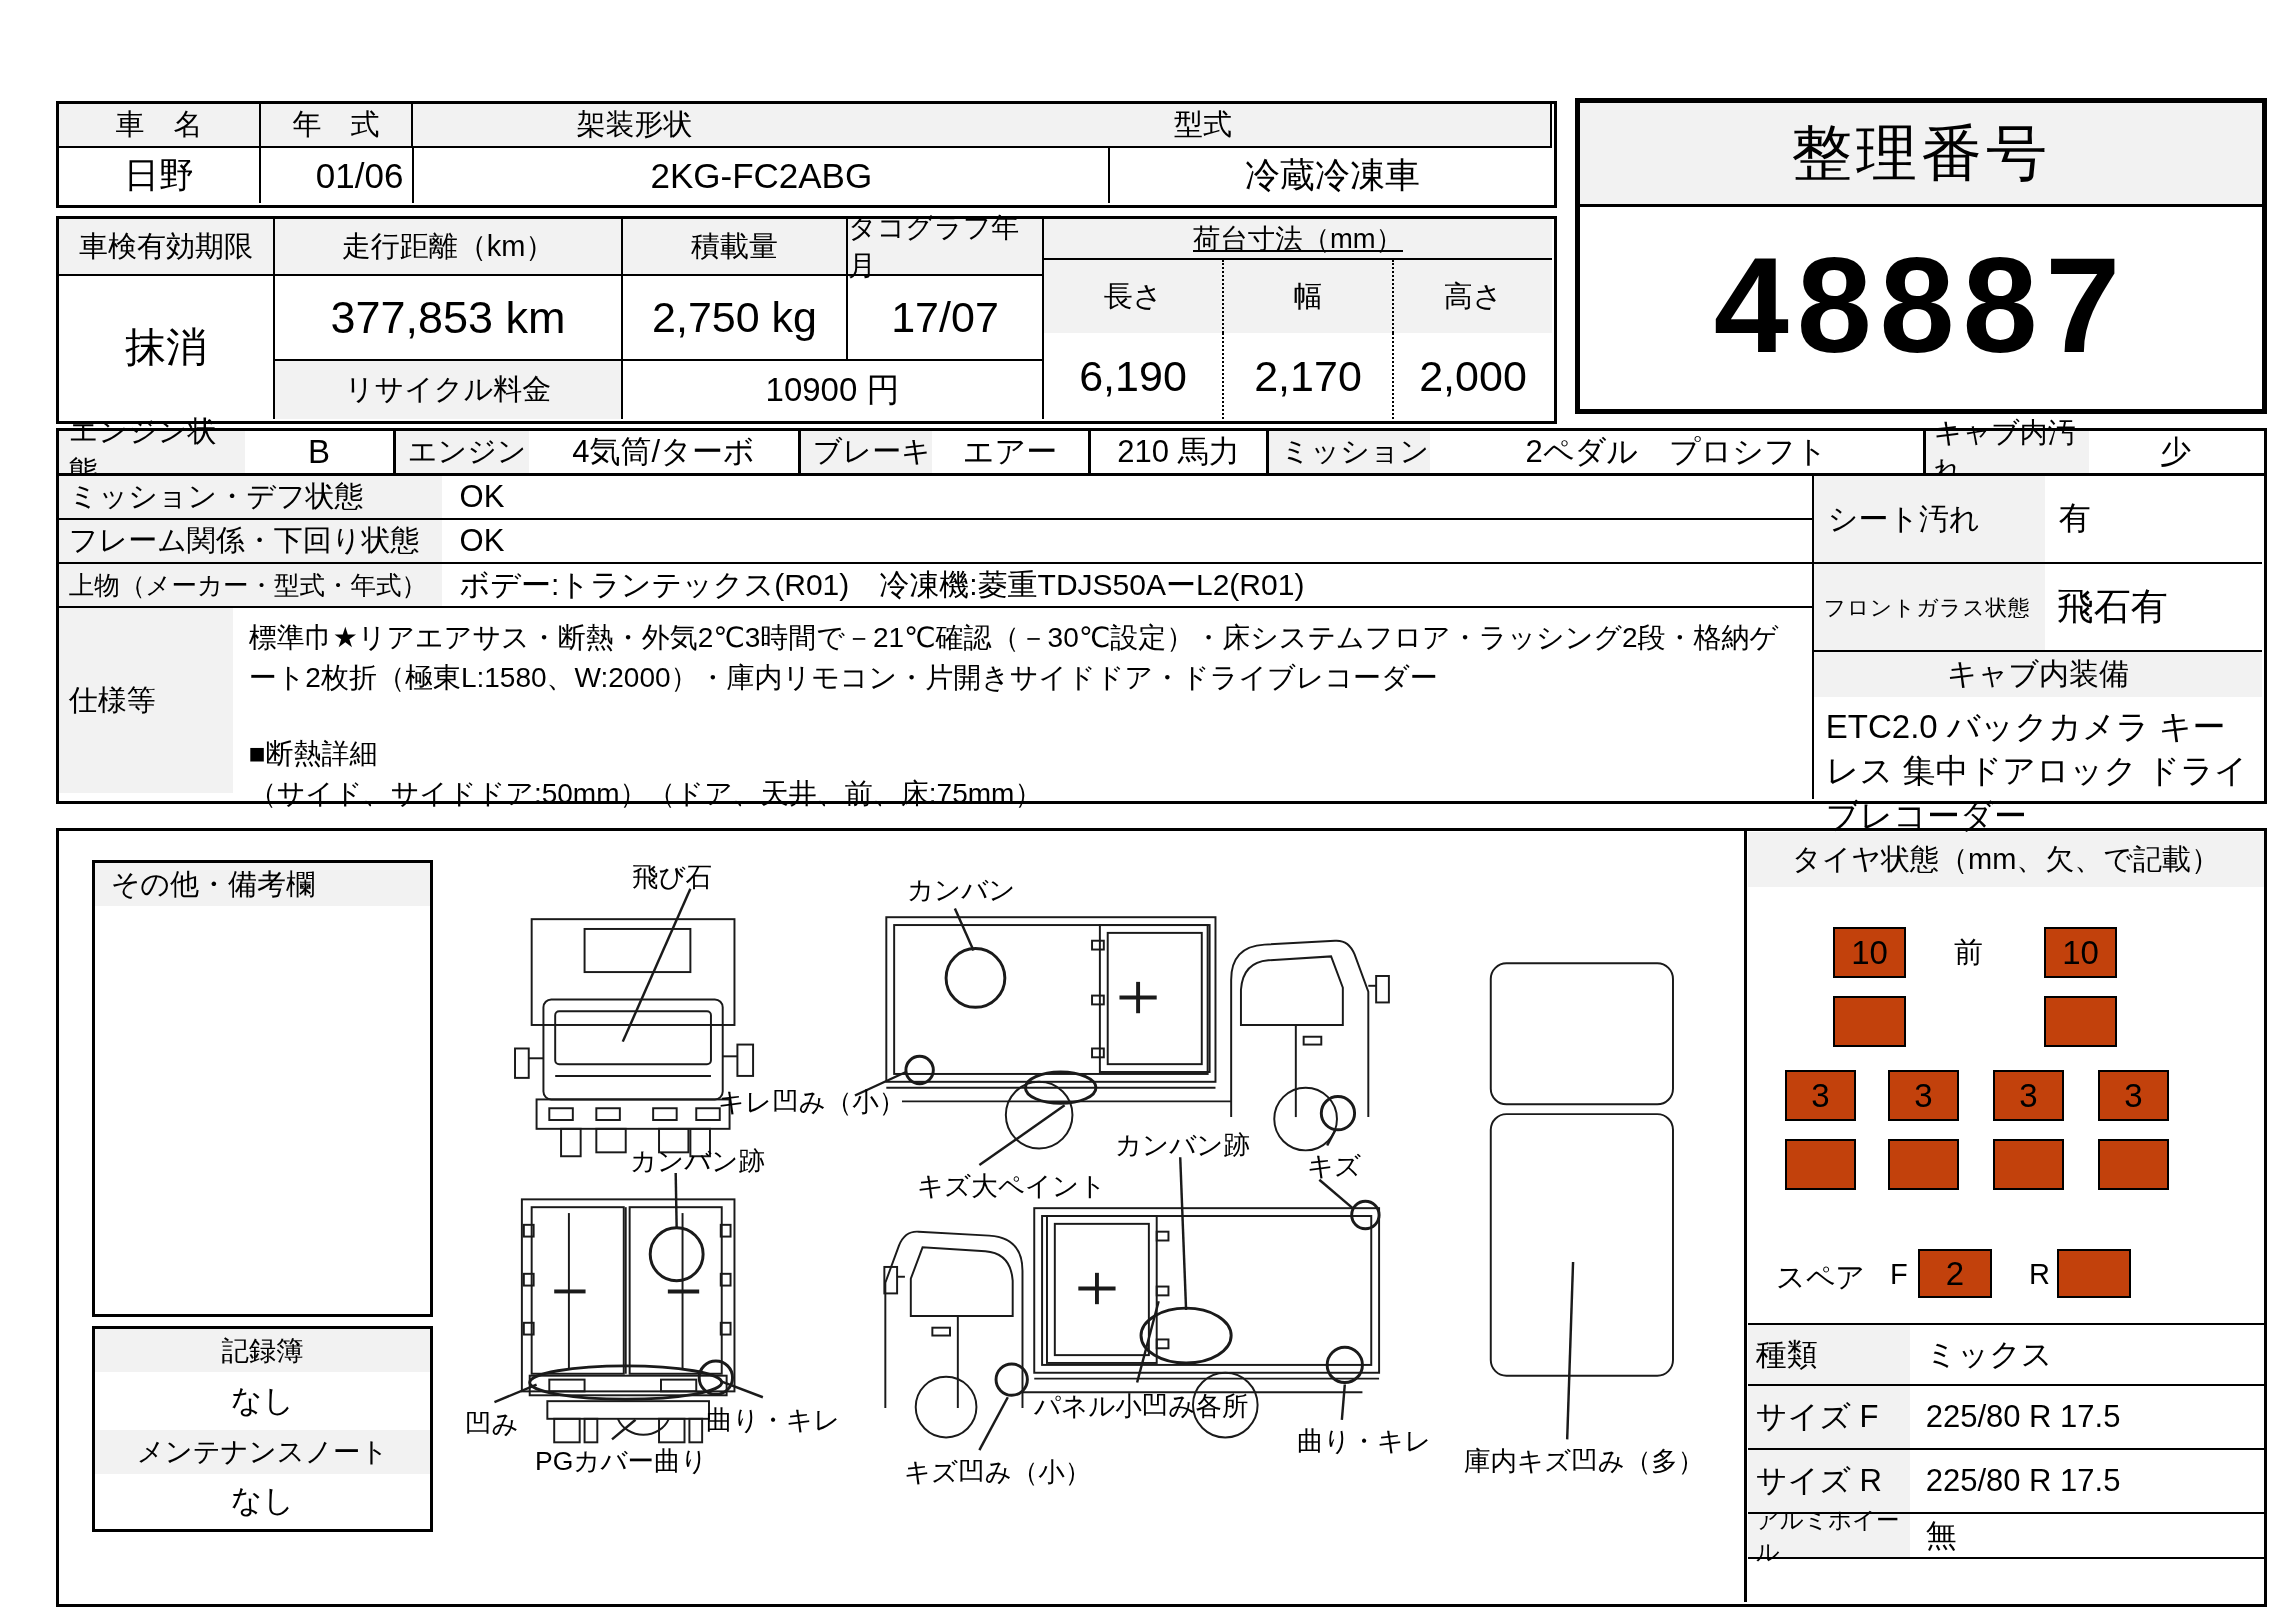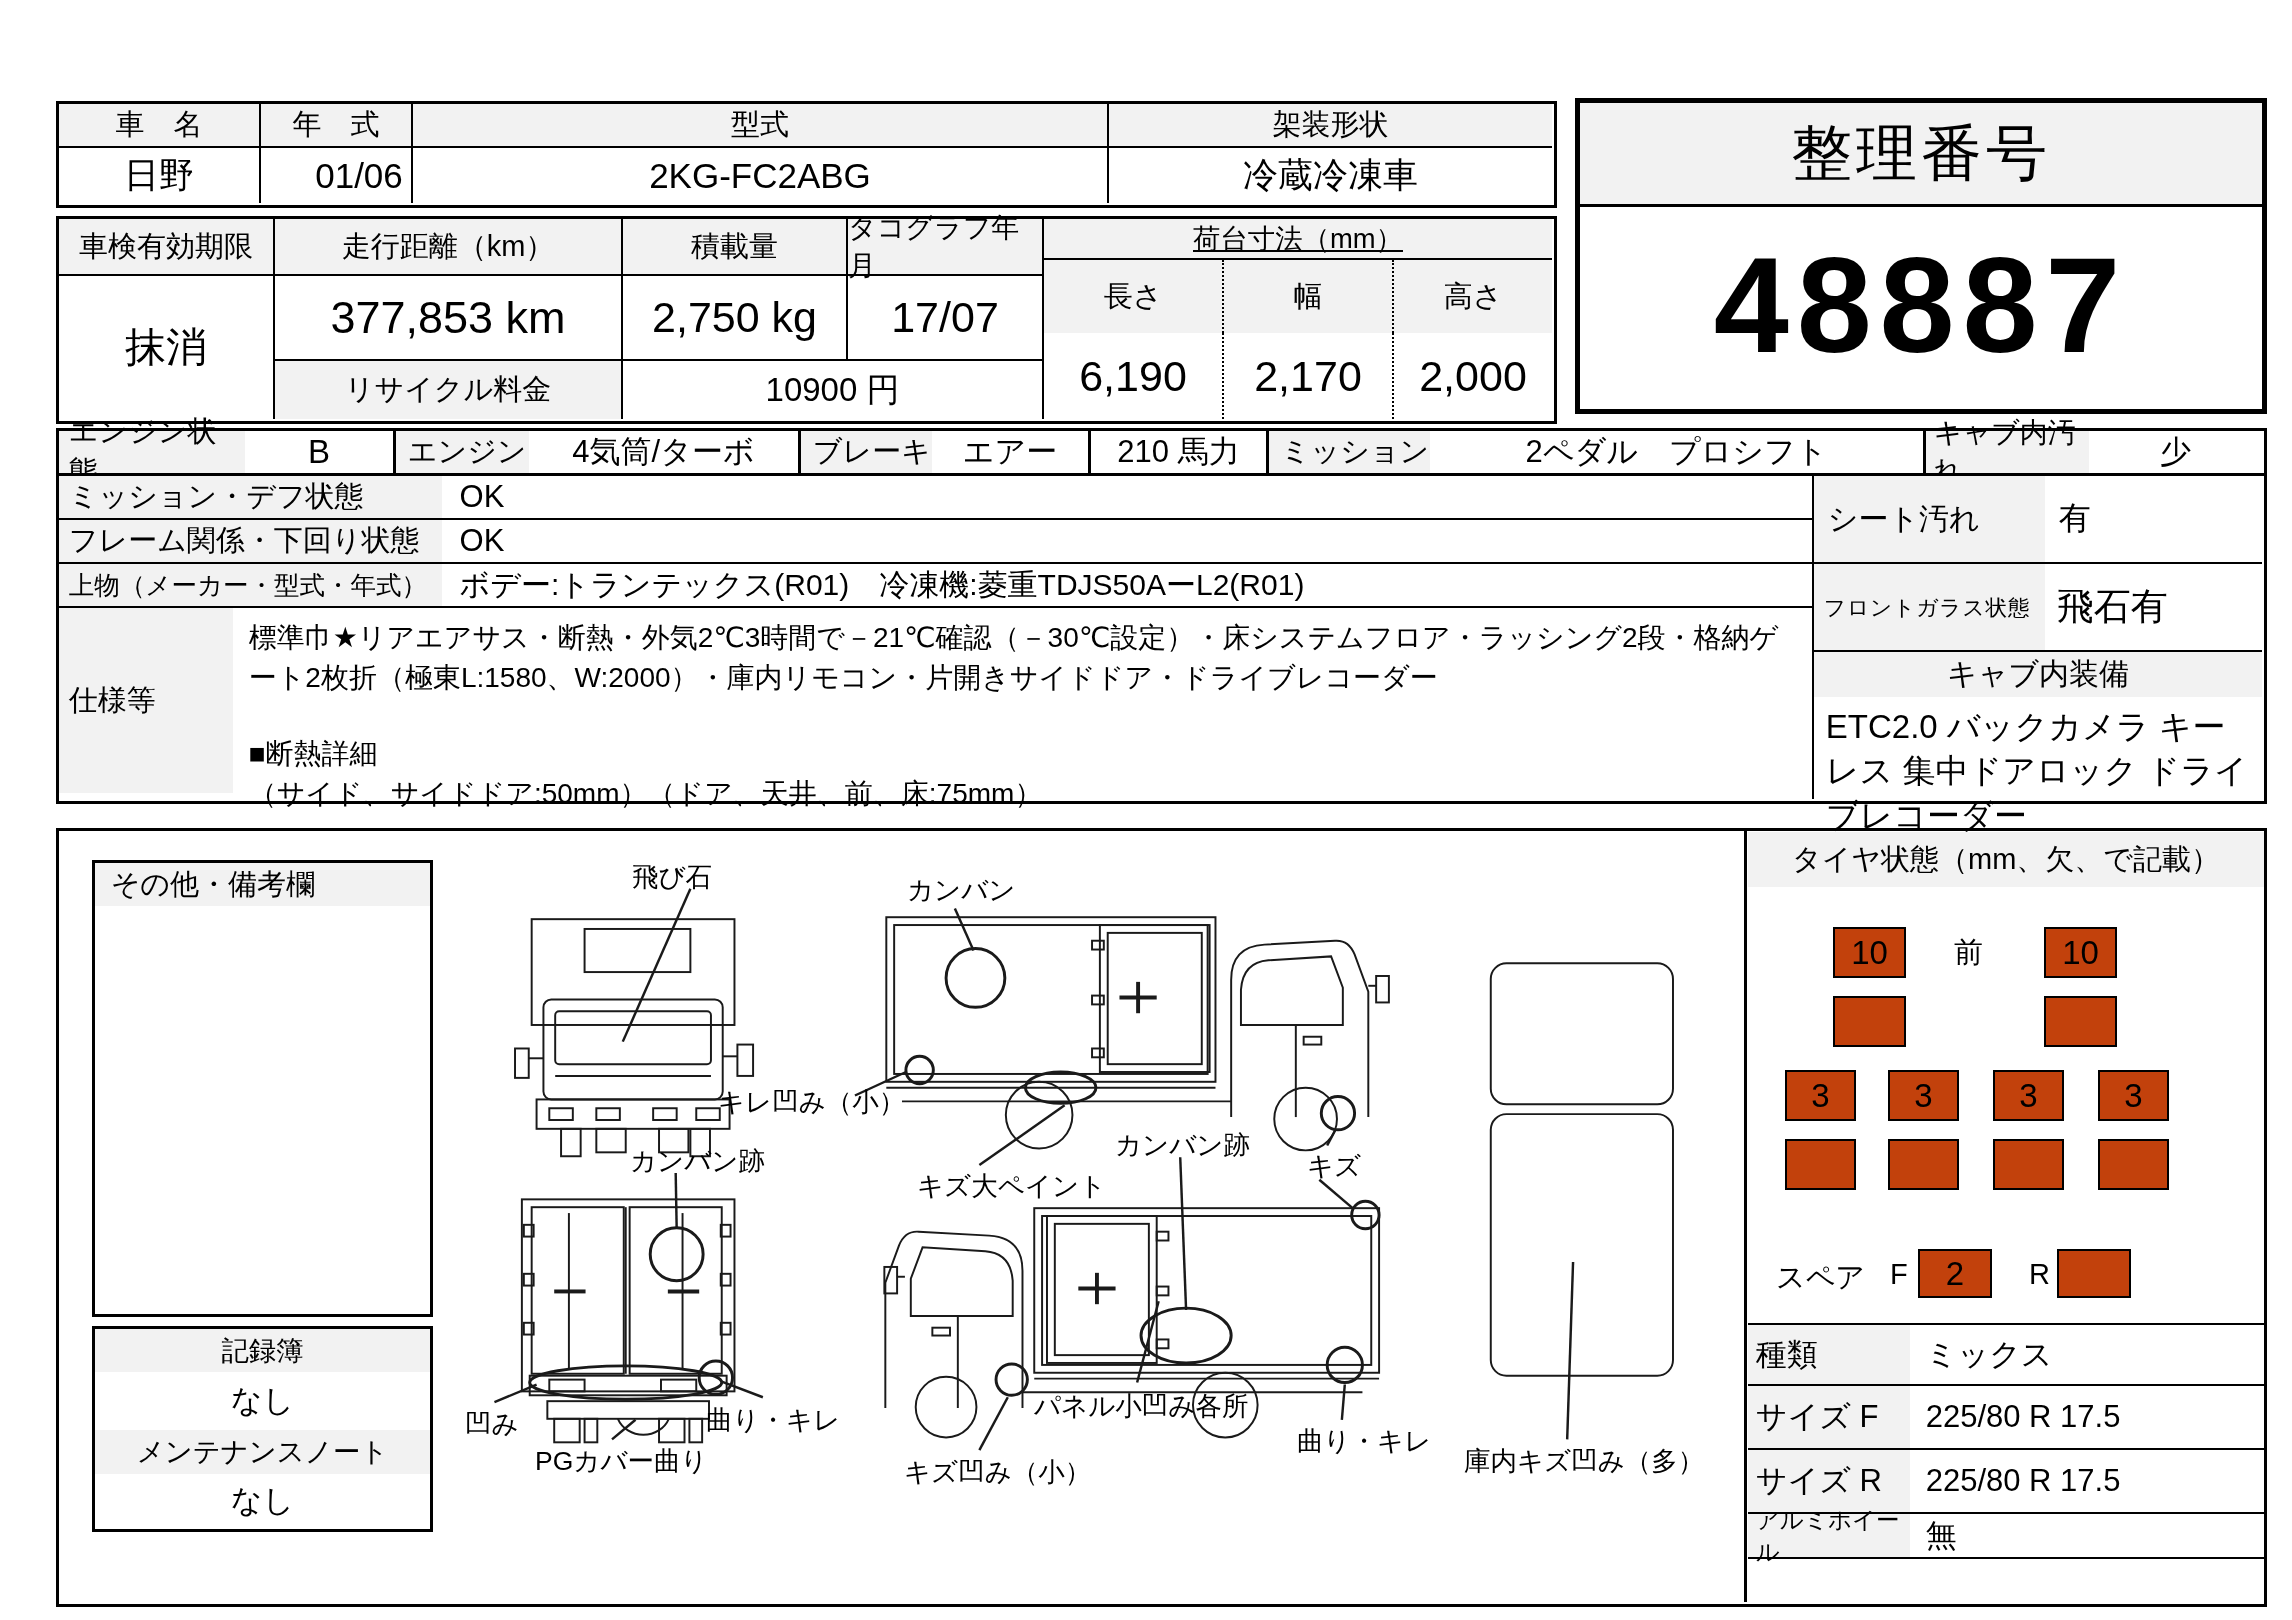--- a/index.html
+++ b/index.html
@@ -25,24 +25,24 @@
 </style>
 </head>
 <body>
 
 <div id="sheet">
 
   <div class="abs" style="left:56px;top:101px;width:1501px;height:107px;border:3.9px solid #000;">
     <div class="row" style="height:44px;">
       <div class="cell gray br3 bb3" style="width:202px;font-size:29px;">車　名</div>
       <div class="cell gray br3 bb3" style="width:152px;font-size:29px;">年　式</div>
+      <div class="cell gray bb3" style="width:443px;font-size:29px;">架装形状</div>
       <div class="cell gray br3 bb3" style="width:696px;font-size:29px;">型式</div>
-      <div class="cell gray bb3" style="width:443px;font-size:29px;">架装形状</div>
-    </div>
-    <div class="row" style="height:55px;">
+    </div>
+    <div class="row" style="height:55px;justify-content:space-between;">
       <div class="cell br3" style="width:202px;font-size:35px;">日野</div>
       <div class="cell br3" style="width:152px;font-size:35px;padding-left:46px;">01/06</div>
       <div class="cell br3" style="width:696px;font-size:35px;">2KG-FC2ABG</div>
       <div class="cell" style="width:443px;font-size:35px;">冷蔵冷凍車</div>
     </div>
   </div>
 
   <div class="abs" style="left:1575px;top:98px;width:692px;height:316px;border:5.9px solid #000;">
     <div class="cell gray" style="height:104px;border-bottom:3.9px solid #000;font-size:61px;letter-spacing:3.9px;">整理番号</div>
     <div class="cell" style="height:196px;font-size:135px;font-weight:900;letter-spacing:7.8px;">48887</div>

